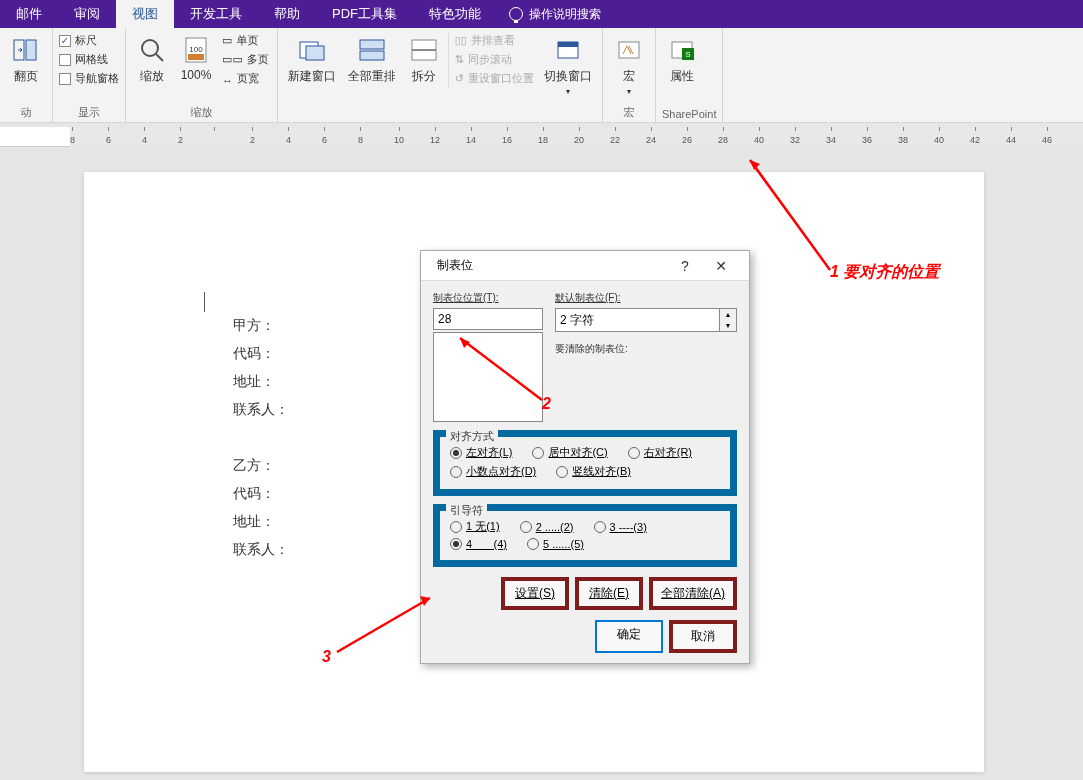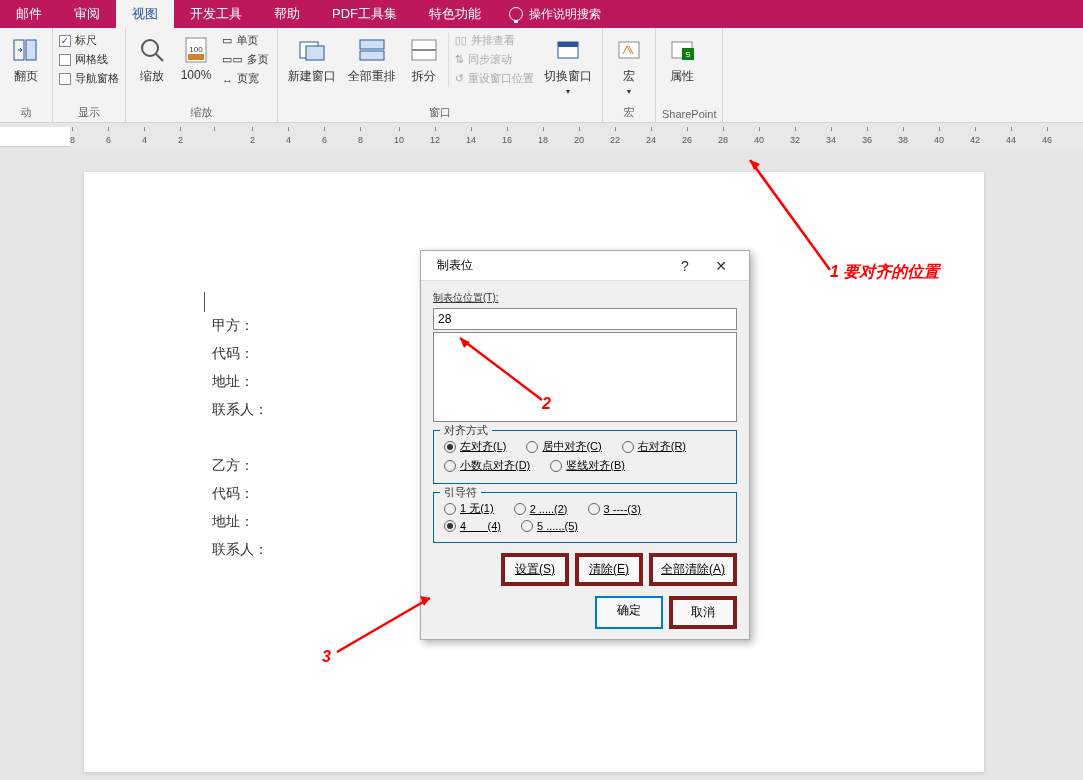--- a/index.html
+++ b/index.html
@@ -1,19 +1,19 @@
 <!DOCTYPE html>
 <html><head>
 <meta charset="utf-8">
 <style>
   * { box-sizing: border-box; margin: 0; padding: 0; }
   body { font-family: "Microsoft YaHei", "Segoe UI", sans-serif; font-size: 12px; background: #e6e6e6; width: 1083px; height: 780px; overflow: hidden; position: relative; }
   
   
-  .tab-strip { background: #be185d; height: 28px; display: flex; align-items: stretch; color: #fff; }
+  .tab-strip { background: #4c1d95; height: 28px; display: flex; align-items: stretch; color: #fff; }
   .tab { padding: 0 16px; display: flex; align-items: center; cursor: pointer; font-size: 13px; }
   .tab.active { background: #f3f3f3; color: #2b579a; }
   .tell-me { display: flex; align-items: center; gap: 6px; padding: 0 12px; }
   .bulb-icon { display: inline-block; width: 14px; height: 14px; border: 1px solid #fff; border-radius: 50%; position: relative; }
   .bulb-icon::after { content: ""; position: absolute; bottom: -3px; left: 4px; width: 4px; height: 3px; background: #fff; }
   
   
   .ribbon { background: #f3f3f3; border-bottom: 1px solid #d5d5d5; display: flex; height: 95px; }
   .group { border-right: 1px solid #d5d5d5; padding: 4px 6px 2px 6px; display: flex; flex-direction: column; justify-content: space-between; }
   .group-label { text-align: center; font-size: 11px; color: #666; padding-top: 2px; }
@@ -28,39 +28,39 @@
   
   
   .ruler-area { background: #fff; height: 20px; position: relative; border-bottom: 1px solid #ccc; margin-top: 4px; }
   .ruler { position: absolute; left: 70px; right: 0; top: 0; height: 20px; background: #e8e8e8; }
   .ruler-tick { position: absolute; top: 0; font-size: 9px; color: #555; }
   .ruler-tick .line { width: 1px; height: 4px; background: #888; margin: 0 auto; }
   .ruler-tick .num { position: relative; top: 4px; }
   
   
   .doc-canvas { position: absolute; left: 84px; top: 172px; width: 900px; height: 600px; background: #fff; box-shadow: 0 1px 4px rgba(0,0,0,0.15); }
-  .doc-content { position: absolute; left: 128px; top: 140px; font-size: 14px; color: #333; line-height: 2; font-family: SimSun, serif; }
+  .doc-content { position: absolute; left: 149px; top: 140px; font-size: 14px; color: #333; line-height: 2; font-family: SimSun, serif; }
   .indent-marker { position: absolute; left: 120px; top: 120px; width: 1px; height: 20px; border-left: 1px solid #555; }
   
   
   .dialog { position: absolute; left: 420px; top: 250px; width: 330px; background: #f0f0f0; border: 1px solid #aaa; box-shadow: 3px 3px 8px rgba(0,0,0,0.3); }
   .dlg-title { display: flex; justify-content: space-between; align-items: center; padding: 6px 16px; font-size: 12px; background: #fff; border-bottom: 1px solid #ddd; }
   .dlg-title-right { display: flex; gap: 12px; }
   .dlg-close, .dlg-help { cursor: pointer; font-size: 14px; color: #333; width: 24px; text-align: center; }
   .dlg-body { padding: 10px 12px; }
   .dlg-row { display: flex; gap: 12px; margin-bottom: 6px; }
   .dlg-col { flex: 1; }
   .dlg-label { font-size: 10px; color: #333; margin-bottom: 3px; }
   .dlg-input { width: 100%; border: 1px solid #888; padding: 3px 4px; font-size: 12px; background: #fff; }
   .dlg-list { width: 100%; height: 90px; border: 1px solid #888; background: #fff; margin-top: 2px; overflow-y: scroll; }
   .spin-wrap { display: flex; }
   .spin-input { flex: 1; border: 1px solid #888; padding: 3px 4px; font-size: 12px; background: #fff; }
   .spin-btns { display: flex; flex-direction: column; border: 1px solid #888; border-left: none; }
   .spin-btns div { width: 16px; height: 11px; font-size: 7px; text-align: center; line-height: 11px; background: #f0f0f0; cursor: pointer; }
-  .fieldset { border: 1px solid #0369a1; padding: 8px 10px 6px 10px; margin-top: 8px; position: relative; }
+  .fieldset { border: 7px solid #0369a1; padding: 8px 10px 6px 10px; margin-top: 8px; position: relative; }
   .fieldset-legend { position: absolute; top: -8px; left: 6px; background: #f0f0f0; padding: 0 4px; font-size: 11px; color: #333; }
   .radio-row { display: flex; gap: 20px; margin-bottom: 4px; }
   .radio { display: flex; align-items: center; gap: 4px; cursor: pointer; font-size: 11px; }
   .radio-dot { width: 12px; height: 12px; border: 1px solid #666; border-radius: 50%; display: inline-flex; align-items: center; justify-content: center; }
   .radio-dot.checked::after { content: ""; width: 6px; height: 6px; background: #333; border-radius: 50%; }
   .dlg-btns { display: flex; justify-content: flex-end; gap: 6px; margin-top: 10px; }
   .dlg-btn { min-width: 68px; padding: 4px 8px; border: 4px solid #7f1d1d; background: #f8f8f8; cursor: pointer; font-size: 12px; text-align: center; }
   .dlg-btn.primary { border: 2px solid #0078d7; }
   .under { text-decoration: underline; }
   
@@ -207,21 +207,20 @@
         <div class="icon-box">
             <svg width="28" height="24">
               <rect x="4" y="4" width="20" height="16" fill="#fff" stroke="#2b579a"></rect>
               <rect x="4" y="4" width="20" height="5" fill="#2b579a"></rect>
             </svg>
           </div>
         <span>切换窗口</span>
         <span style="font-size:8px;">▾</span>
       </div>
     </div>
-    <div class="group-label">窗口</div>
   </div>
 
   <div class="group">
     <div class="group-body">
       <div class="big-btn">
         <div class="icon-box">
             <svg width="28" height="24">
               <rect x="4" y="4" width="20" height="16" fill="#fff" stroke="#888"></rect>
               <path d="M8 16 L12 8 L16 16 M14 8 L18 16" stroke="#d08030" fill="none"></path>
             </svg>
@@ -390,20 +389,31 @@
       <span class="dlg-close">✕</span>
     </div>
   </div>
   <div class="dlg-body">
     <div class="dlg-row">
       <div class="dlg-col" style="flex:1.6;">
         <div class="dlg-label"><span class="under">制表位位置(T):</span></div>
         <input class="dlg-input" value="28" style="">
         <div class="dlg-list"></div>
       </div>
+      <div class="dlg-col">
+        <div class="dlg-label"><span class="under">默认制表位(F):</span></div>
+        <div class="spin-wrap">
+          <input class="spin-input" value="2 字符" style="">
+          <div class="spin-btns">
+            <div>▲</div>
+            <div>▼</div>
+          </div>
+        </div>
+        <div class="dlg-label" style="margin-top:10px;">要清除的制表位:</div>
+      </div>
     </div>
 
     <div class="fieldset">
       <div class="fieldset-legend">对齐方式</div>
       <div class="radio-row">
         <label class="radio">
             <span class="radio-dot checked"></span>
             <span class="under">左对齐(L)</span>
           </label>
         <label class="radio">

